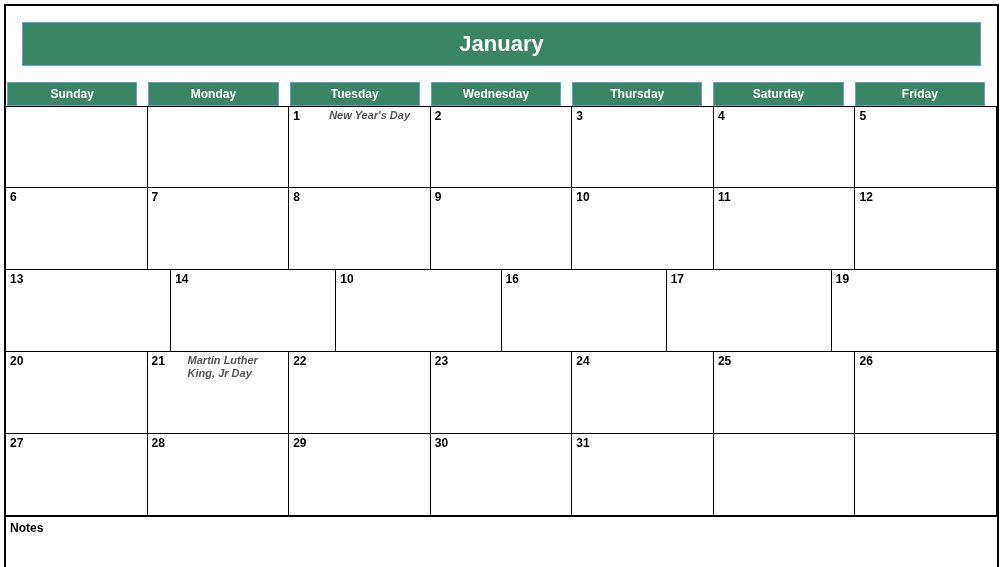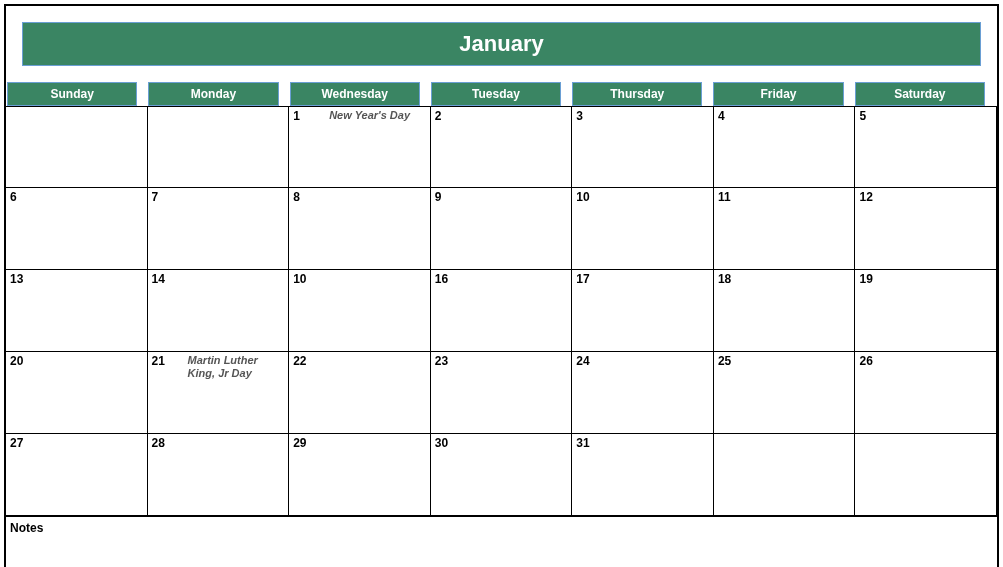--- a/index.html
+++ b/index.html
@@ -93,25 +93,25 @@
   }
 </style>
 </head>
 <body>
 
 <div class="calendar">
   <div class="title-bar">January</div>
   <div class="dow-row">
     <div class="dow-cell">Sunday</div>
     <div class="dow-cell">Monday</div>
+    <div class="dow-cell">Tuesday</div>
     <div class="dow-cell">Wednesday</div>
-    <div class="dow-cell">Tuesday</div>
     <div class="dow-cell">Thursday</div>
+    <div class="dow-cell">Saturday</div>
     <div class="dow-cell">Friday</div>
-    <div class="dow-cell">Saturday</div>
   </div>
   <div class="grid" id="grid">
       <div class="week-row">
         <div class="day-cell" style="border-top: 1px solid rgb(0, 0, 0);">
           <span class="day-num"></span>
         </div>
         <div class="day-cell" style="border-top: 1px solid rgb(0, 0, 0);">
           <span class="day-num"></span>
         </div>
         <div class="day-cell" style="border-top: 1px solid rgb(0, 0, 0);">
@@ -162,23 +162,20 @@
           <span class="day-num">14</span>
         </div>
         <div class="day-cell">
           <span class="day-num">10</span>
         </div>
         <div class="day-cell">
           <span class="day-num">16</span>
         </div>
         <div class="day-cell">
           <span class="day-num">17</span>
-        </div>
-        <div class="day-cell">
-          <span class="day-num">18</span>
         </div>
         <div class="day-cell">
           <span class="day-num">19</span>
         </div>
       </div>
       <div class="week-row">
         <div class="day-cell">
           <span class="day-num">20</span>
         </div>
         <div class="day-cell">

